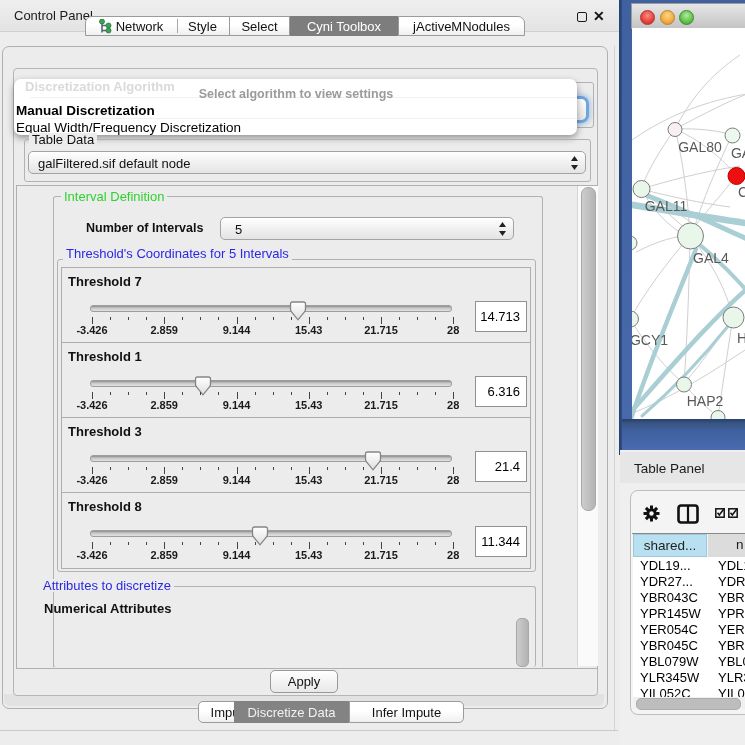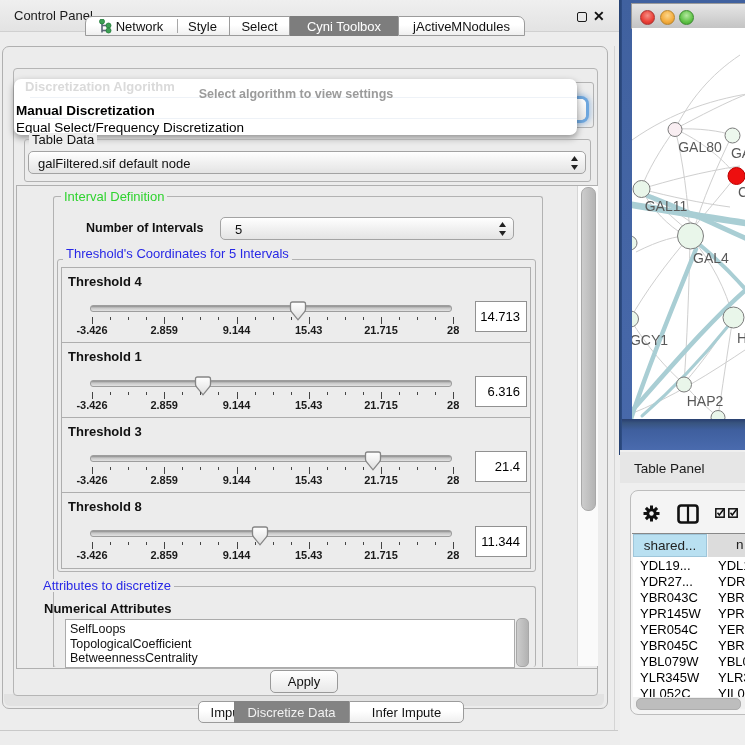--- a/index.html
+++ b/index.html
@@ -59,21 +59,21 @@
 
 <div class="grp" style="left:24px;top:82px;width:568px;height:44px;"></div>
 <div class="abs" style="left:536px;top:99px;width:50px;height:21px;border-radius:5px;background:linear-gradient(#fff,#e6e6e6);box-shadow:0 0 0 3px #6ea6dd,0 0 5px 5px rgba(100,155,215,0.45);"></div>
 
 <div class="abs" style="left:14px;top:79px;width:563px;height:56px;background:#fff;border-radius:7px;box-shadow:0 3px 7px rgba(0,0,0,0.38);"></div>
 <div class="abs" style="left:30px;top:97px;width:547px;height:1px;background:#eef2f7;"></div>
 <div class="abs" style="left:30px;top:118px;width:547px;height:1px;background:#eef2f7;"></div>
 <div class="abs" style="left:25px;top:79px;font-size:13px;font-weight:bold;color:#dadada;">Discretization Algorithm</div>
 <div class="abs" style="left:14px;top:87px;width:564px;text-align:center;font-size:12.5px;font-weight:bold;color:#9b9b9b;">Select algorithm to view settings</div>
 <div class="abs" style="left:16px;top:103px;font-size:13.5px;font-weight:bold;color:#000;">Manual Discretization</div>
-<div class="abs" style="left:16px;top:120px;font-size:13.5px;color:#000;">Equal Select/Frequency Discretization</div>
+<div class="abs" style="left:16px;top:120px;font-size:13.5px;color:#000;">Equal Width/Frequency Discretization</div>
 
 <div class="grp" style="left:24px;top:139px;width:565px;height:41px;"></div>
 <div class="glabel" style="left:29px;top:133px;color:#111;">Table Data</div>
 <div class="combo" style="left:28px;top:151px;width:556px;height:21px;">
   <span class="txt">galFiltered.sif default node</span>
   <svg class="arrows" viewBox="0 0 9 14">
         <path d="M4.5 0 L8 5 L1 5 Z" fill="#222"></path>
         <path d="M4.5 14 L8 9 L1 9 Z" fill="#222"></path>
       </svg>
 </div>
@@ -92,21 +92,21 @@
   <svg class="arrows" viewBox="0 0 9 14">
         <path d="M4.5 0 L8 5 L1 5 Z" fill="#222"></path>
         <path d="M4.5 14 L8 9 L1 9 Z" fill="#222"></path>
       </svg>
 </div>
 
 <div class="grp" style="left:57px;top:259px;width:477px;height:311px;"></div>
 <div class="glabel" style="left:63px;top:247px;color:#2828e6;">Threshold's Coordinates for 5 Intervals</div>
 
 <div class="tpanel" style="top:266.5px;">
-    <div class="tlabel">Threshold 4</div>
+    <div class="tlabel">Threshold 7</div>
     <div class="track" style="left:28px;top:37px;width:360px;"></div>
     <svg style="position:absolute;left:226.5px;top:33px;" width="18" height="21" viewBox="0 0 18 21">
       <path d="M3.5 1 L14.5 1 Q16.5 1 16.5 3 L16.5 8.2 Q16.5 9.8 15.3 11.2 L9 18.8 L2.7 11.2 Q1.5 9.8 1.5 8.2 L1.5 3 Q1.5 1 3.5 1 Z" fill="url(#tg0)" stroke="#858585" stroke-width="1.3"></path>
       <defs>
           <linearGradient id="tg0" x1="0" y1="0" x2="0" y2="1">
             <stop offset="0" stop-color="#ffffff"></stop>
             <stop offset="1" stop-color="#dedede"></stop>
           </linearGradient>
         </defs>
     </svg>
@@ -267,23 +267,20 @@
         <div class="tlab" style="left:246.70px;top:56px;">15.43</div>
         <div class="tlab" style="left:319.00px;top:56px;">21.715</div>
         <div class="tlab" style="left:391.20px;top:56px;">28</div>
       </div>
       <div class="vbox">11.344</div>
     </div>
 
 <div class="grp" style="left:53px;top:586px;width:481px;height:80px;border-bottom:none;"></div>
 <div class="glabel" style="left:40px;top:579px;color:#2828e6;">Attributes to discretize</div>
 <div class="abs" style="left:44px;top:601px;font-size:13px;font-weight:bold;color:#111;">Numerical Attributes</div>
-<div class="abs" style="left:65px;top:619px;width:448px;height:47px;background:#fff;border:1px solid #ababab;overflow:hidden;font-size:12.5px;color:#111;">
-  <div style="padding:2px 0 0 4px;line-height:14.5px;">SelfLoops<br>TopologicalCoefficient<br>BetweennessCentrality</div>
-</div>
 <div class="abs" style="left:516px;top:618px;width:11px;height:47px;border-radius:5px;background:linear-gradient(90deg,#cdcdcd,#b2b2b2);border:1px solid #a8a8a8;"></div>
 
 <div class="abs" style="left:270px;top:670px;width:66px;height:21px;border:1px solid #999;border-radius:5px;background:linear-gradient(#fff,#e8e8e8);font-size:13px;color:#111;text-align:center;line-height:21px;">Apply</div>
 
 <div class="abs" style="left:139px;top:701px;width:326px;height:22px;">
   <div class="tab" style="left:11px;width:96px;border-radius:5px 0 0 5px;margin-left:48px;">Impute Data</div>
   <div class="tab" style="left:95px;width:115px;background:#838383;color:#f2f2f2;border-color:#838383;">Discretize Data</div>
   <div class="tab" style="left:210px;width:115px;border-radius:0 5px 5px 0;">Infer Impute</div>
 </div>
 

